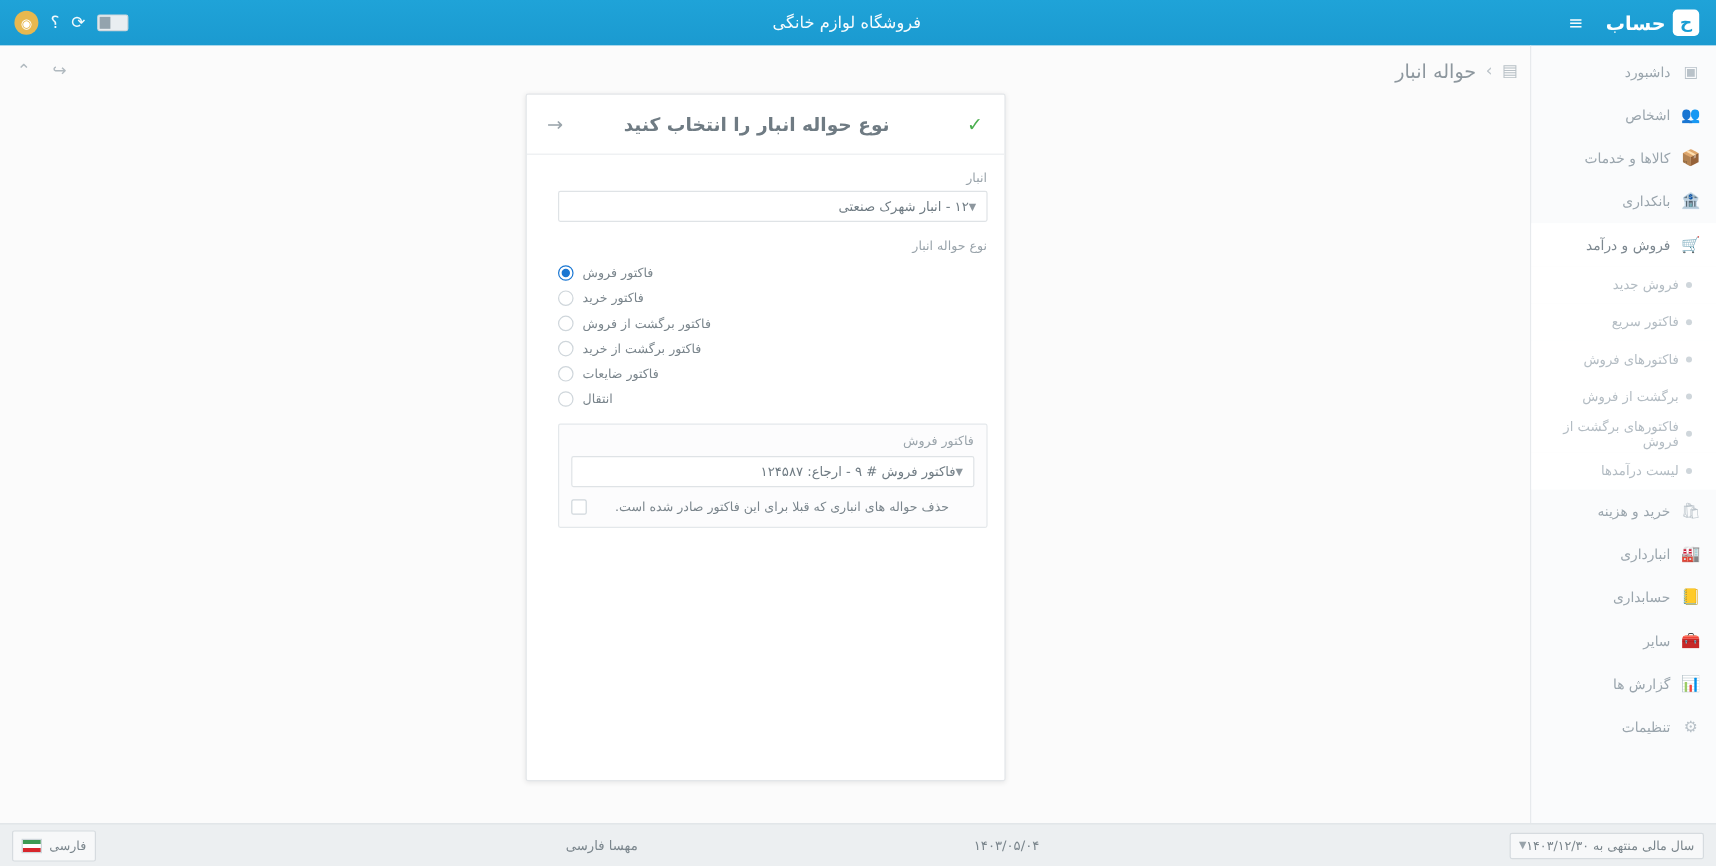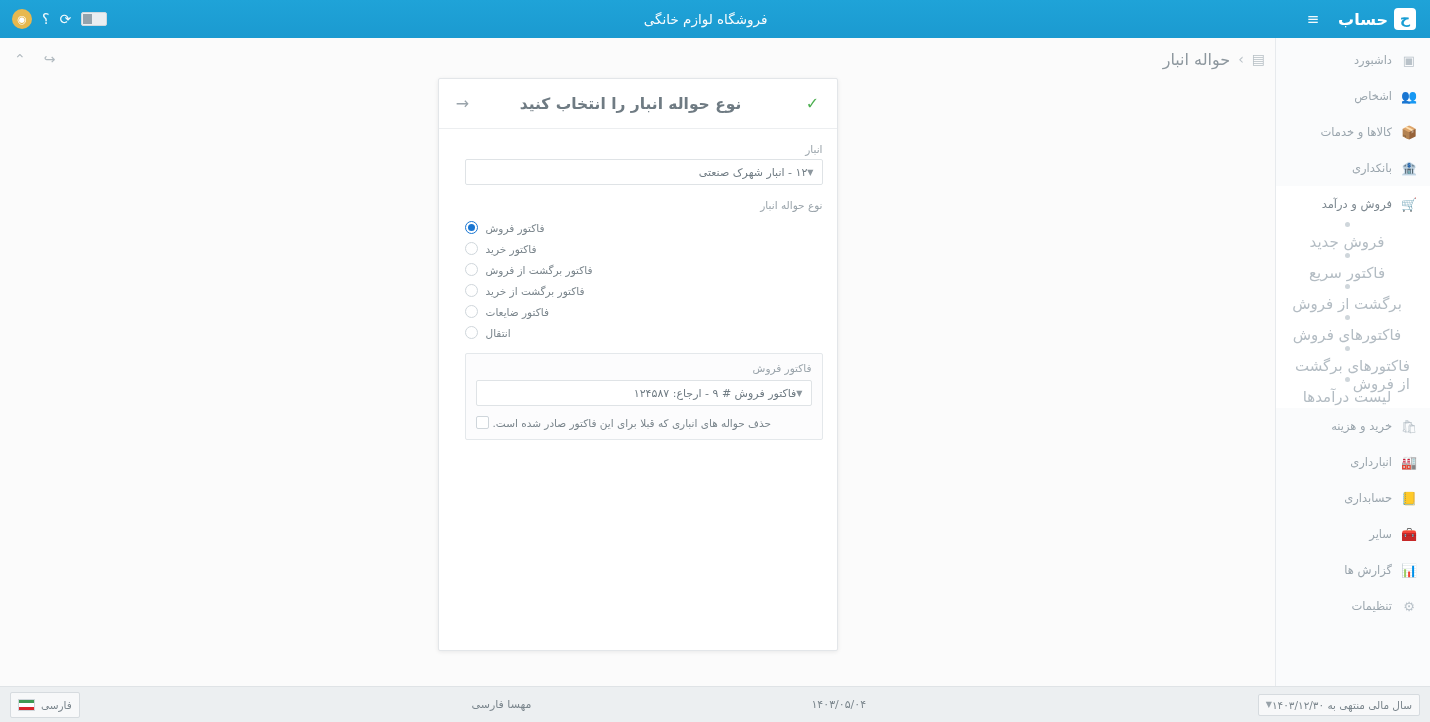--- a/index.html
+++ b/index.html
@@ -105,23 +105,22 @@
   .side-item.active {
     background: #ffffff;
     color: #7d8890;
   }
   .side-item.active .s-ico { color: #9fb0ba; }
   .side-sub {
     display: flex; align-items: center; gap: 6px;
     height: 31px;
     padding: 0 20px 0 8px;
     color: #b3bcc3;
-    font-size: 15px;
+    font-size: 11px;
     background: #ffffff;
-    flex-direction: column;
   }
   .side-sub .dot {
     width: 5px; height: 5px; border-radius: 50%;
     background: #cfd6db; flex: 0 0 5px;
   }
 
   
   .content {
     position: absolute; top: 38px; right: 155px; left: 0;
     height: 648px;
@@ -229,21 +228,21 @@
   .sub-panel {
     margin-top: 10px;
     border: 1px solid #e4e8eb;
     border-radius: 2px;
     background: #fcfcfd;
     padding: 8px 10px 10px 10px;
   }
   .sub-panel .field-label { margin-bottom: 6px; }
   .check-row {
     display: flex; align-items: center; justify-content: flex-end;
-    gap: 4px;
+    gap: 24px;
     margin-top: 10px;
   }
   .check-row .lbl { font-size: 10.5px; color: #7a858c; }
   .checkbox {
     width: 13px; height: 13px;
     border: 1px solid #cfd6db;
     background: #fff;
     border-radius: 2px;
     flex: 0 0 13px;
   }
@@ -342,25 +341,25 @@
     <div class="side-sub">
       <span class="dot"></span>
       <span>فروش جدید</span>
     </div>
     <div class="side-sub">
       <span class="dot"></span>
       <span>فاکتور سریع</span>
     </div>
     <div class="side-sub">
       <span class="dot"></span>
+      <span>فاکتورهای فروش</span>
+    </div>
+    <div class="side-sub">
+      <span class="dot"></span>
       <span>برگشت از فروش</span>
-    </div>
-    <div class="side-sub">
-      <span class="dot"></span>
-      <span>فاکتورهای فروش</span>
     </div>
     <div class="side-sub">
       <span class="dot"></span>
       <span>فاکتورهای برگشت از فروش</span>
     </div>
     <div class="side-sub">
       <span class="dot"></span>
       <span>لیست درآمدها</span>
     </div>
 

